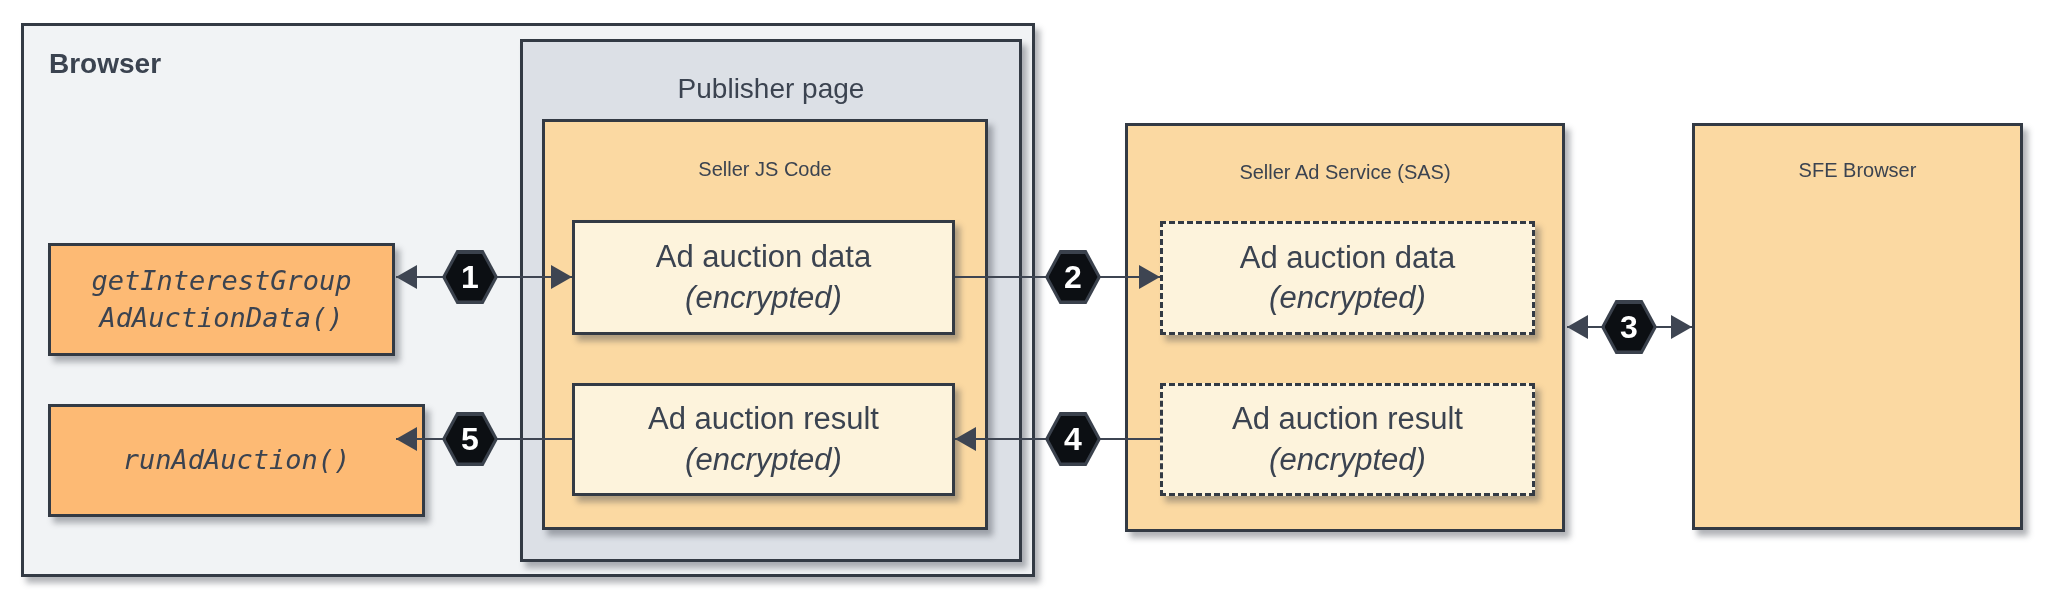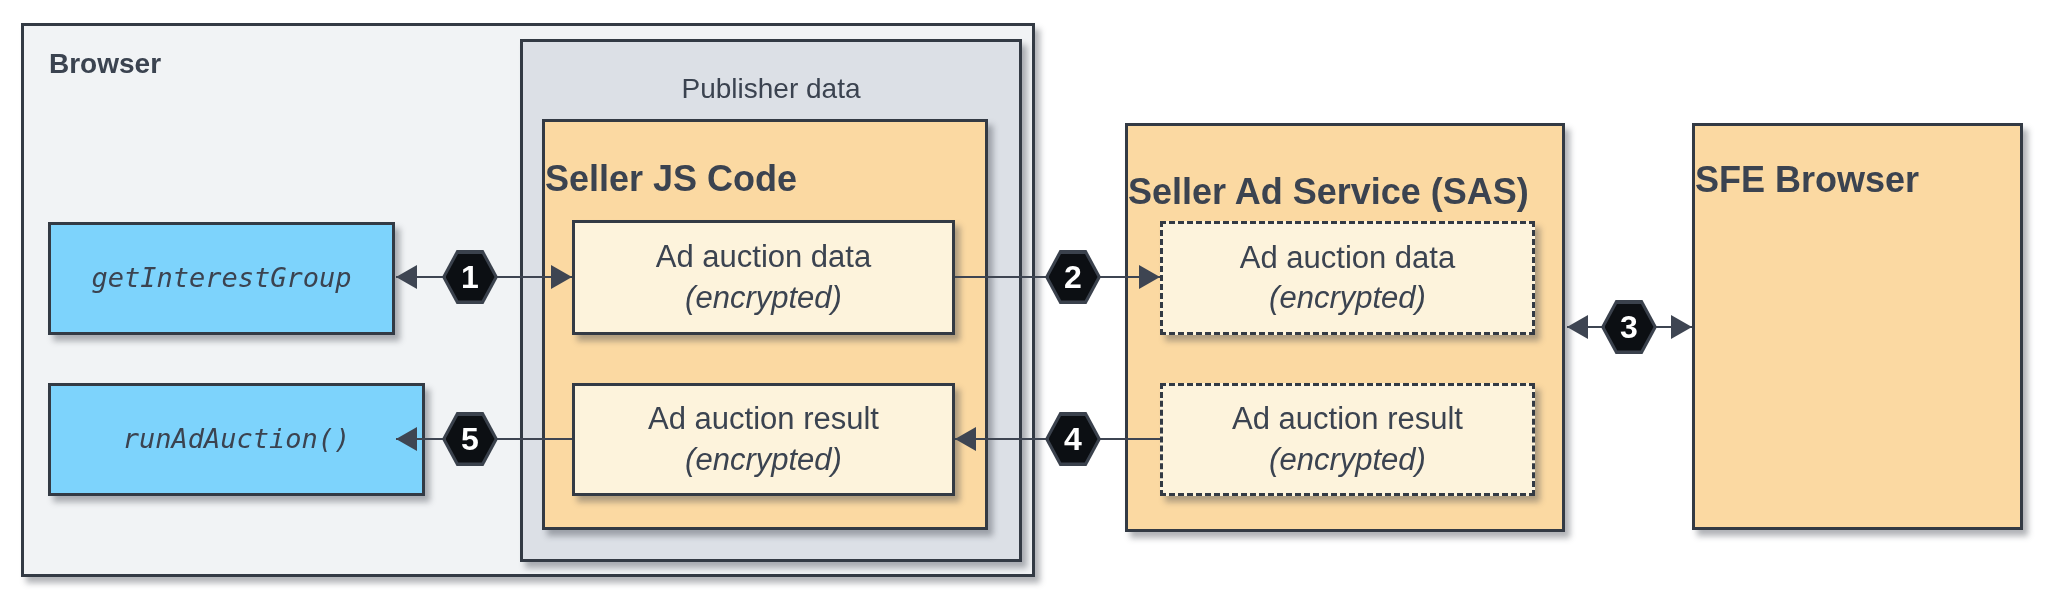--- a/index.html
+++ b/index.html
@@ -11,29 +11,29 @@
     color:#3b4350;
     overflow:hidden;
     border-radius:27px;
   }
   .box{position:absolute;box-sizing:border-box;}
   .bordered{border:3px solid #333a44;box-shadow:5px 6px 6px rgba(60,66,75,0.40);}
   .browser-panel{background:#f1f3f5;}
   .publisher-panel{background:#dce0e6;}
   .orange-panel{background:#fbd9a2;}
   .cream-box{background:#fdf3dc;}
-  .green-box{background:#7dd3fc;}
+  .green-box{background:#fdba74;margin-top:21px;}
   .dashed{border-style:dashed;}
   .panel-label{
     position:absolute;left:0;right:0;text-align:center;
     font-size:28px;line-height:1.15;
   }
   .panel-title{
-    position:absolute;left:0;right:0;text-align:left;
-    font-size:36px;font-weight:bold;line-height:1.15;
+    position:absolute;left:0;right:0;text-align:center;
+    font-size:20px;font-weight:normal;line-height:1.15;
   }
   .corner-label{
     position:absolute;font-size:28px;font-weight:bold;line-height:1.15;
   }
   .center-text{
     position:absolute;inset:0;
     display:flex;flex-direction:column;align-items:center;justify-content:center;
     font-size:31px;line-height:1.3;text-align:center;
   }
   .em{font-style:italic;text-align:right;}
@@ -68,21 +68,21 @@
 </head>
 <body>
 
 <div id="canvas">
 
   <div class="box bordered browser-panel" style="left:21px;top:23px;width:1014px;height:554px;">
     <div class="corner-label" style="left:25px;top:22px;">Browser</div>
   </div>
 
   <div class="box bordered publisher-panel" style="left:520px;top:39px;width:502px;height:523px;">
-    <div class="panel-label" style="top:31px;">Publisher data</div>
+    <div class="panel-label" style="top:31px;">Publisher page</div>
   </div>
 
   <div class="box bordered orange-panel" style="left:542px;top:119px;width:446px;height:411px;">
     <div class="panel-title" style="top:36px;">Seller JS Code</div>
   </div>
 
   <div class="box bordered cream-box" style="left:572px;top:220px;width:383px;height:115px;">
     <div class="center-text">
       <span>Ad auction data</span>
       <span class="em">(encrypted)</span>
@@ -92,31 +92,32 @@
   <div class="box bordered cream-box" style="left:572px;top:383px;width:383px;height:113px;">
     <div class="center-text">
       <span>Ad auction result</span>
       <span class="em">(encrypted)</span>
     </div>
   </div>
 
   <div class="box bordered green-box" style="left:48px;top:222px;width:347px;height:113px;">
     <div class="center-text code-text">
       <span>getInterestGroup</span>
+      <span>AdAuctionData()</span>
     </div>
   </div>
 
   <div class="box bordered green-box" style="left:48px;top:383px;width:377px;height:113px;">
     <div class="center-text code-text">
       <span>runAdAuction()</span>
     </div>
   </div>
 
   <div class="box bordered orange-panel" style="left:1125px;top:123px;width:440px;height:409px;">
-    <div class="panel-title" style="top:45px;">Seller Ad Service (SAS)</div>
+    <div class="panel-title" style="top:35px;">Seller Ad Service (SAS)</div>
   </div>
 
   <div class="box bordered dashed cream-box" style="left:1160px;top:221px;width:375px;height:114px;">
     <div class="center-text">
       <span>Ad auction data</span>
       <span class="em">(encrypted)</span>
     </div>
   </div>
 
   <div class="box bordered dashed cream-box" style="left:1160px;top:383px;width:375px;height:113px;">

